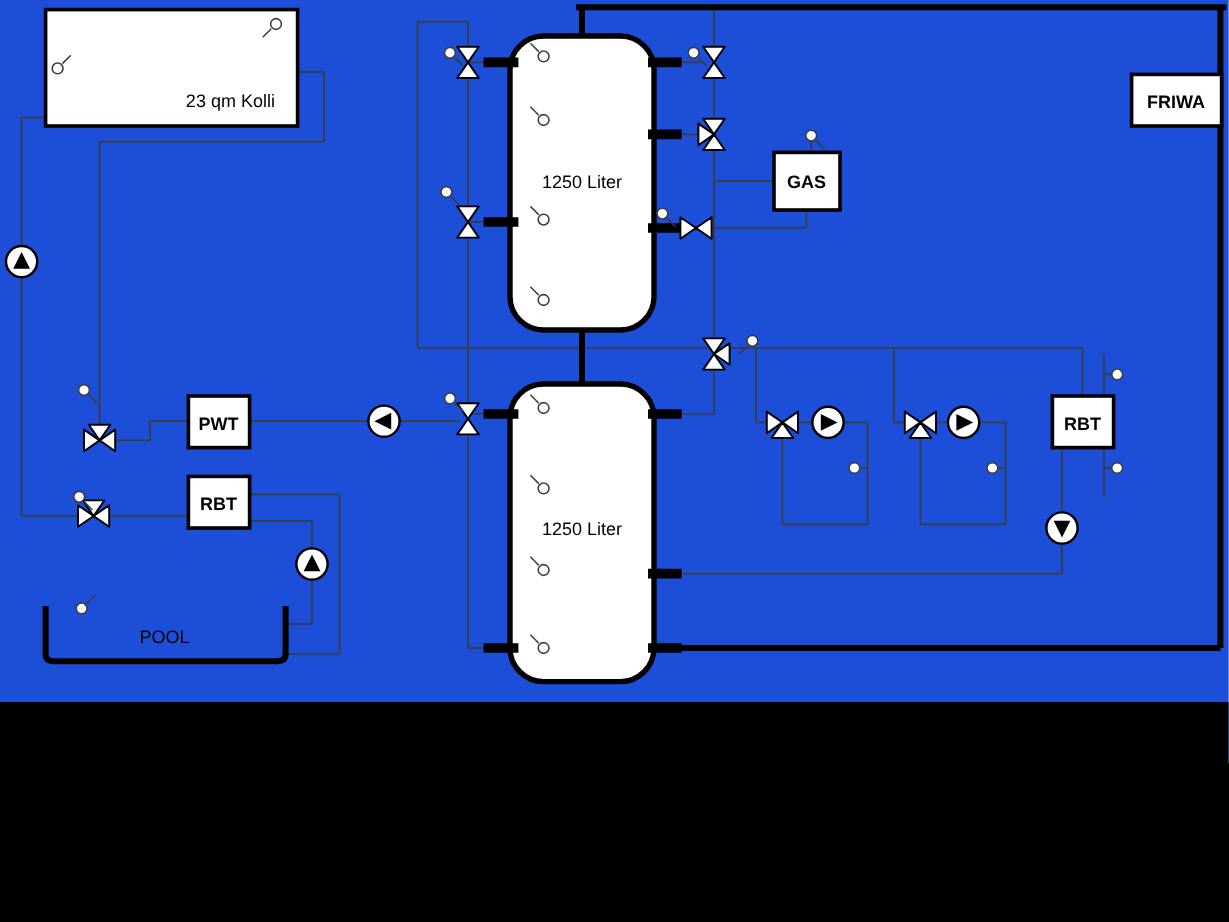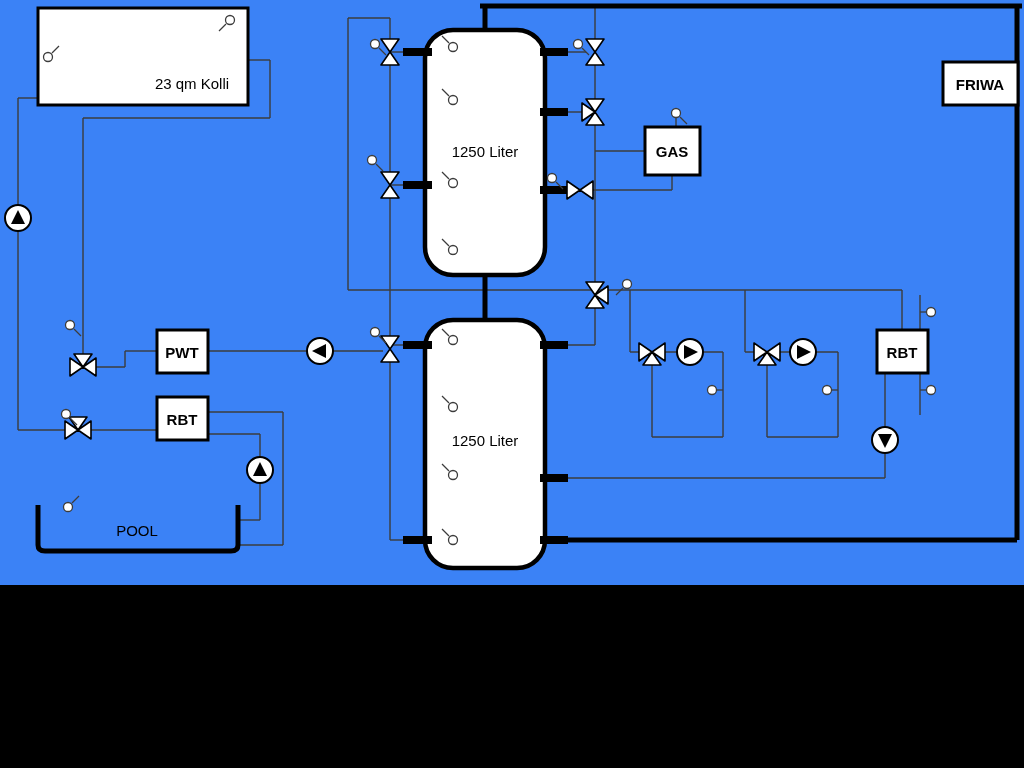--- a/index.html
+++ b/index.html
@@ -1,16 +1,16 @@
 <!DOCTYPE html>
 <html><head>
 <meta charset="utf-8">
 <style>
   html,body{margin:0;padding:0;background:#fff;}
-  #stage{position:relative;width:1024px;height:768px;background:#3b82f6;overflow:hidden;
+  #stage{position:relative;width:1024px;height:768px;background:#1d4ed8;overflow:hidden;
          font-family:"Liberation Sans",sans-serif;}
   svg{position:absolute;left:0;top:0;}
   .box{fill:#ffffff;stroke:#000000;stroke-width:3;}
   .tank{fill:#ffffff;stroke:#000000;stroke-width:4.5;}
   .pool{fill:none;stroke:#000000;stroke-width:5;}
   .lbl{font-family:"Liberation Sans",sans-serif;font-size:15px;fill:#000;text-anchor:middle;}
   .bold{font-weight:bold;}
 </style>
 </head>
 <body>

